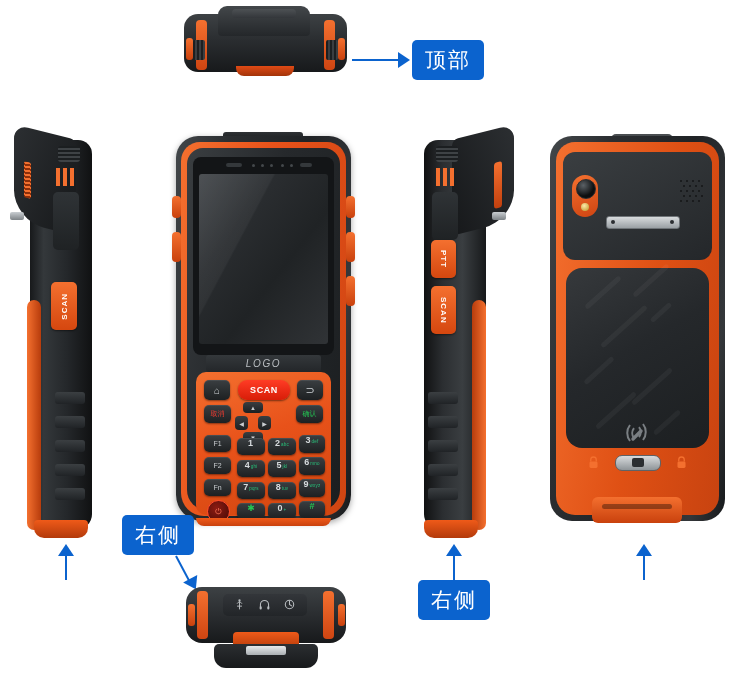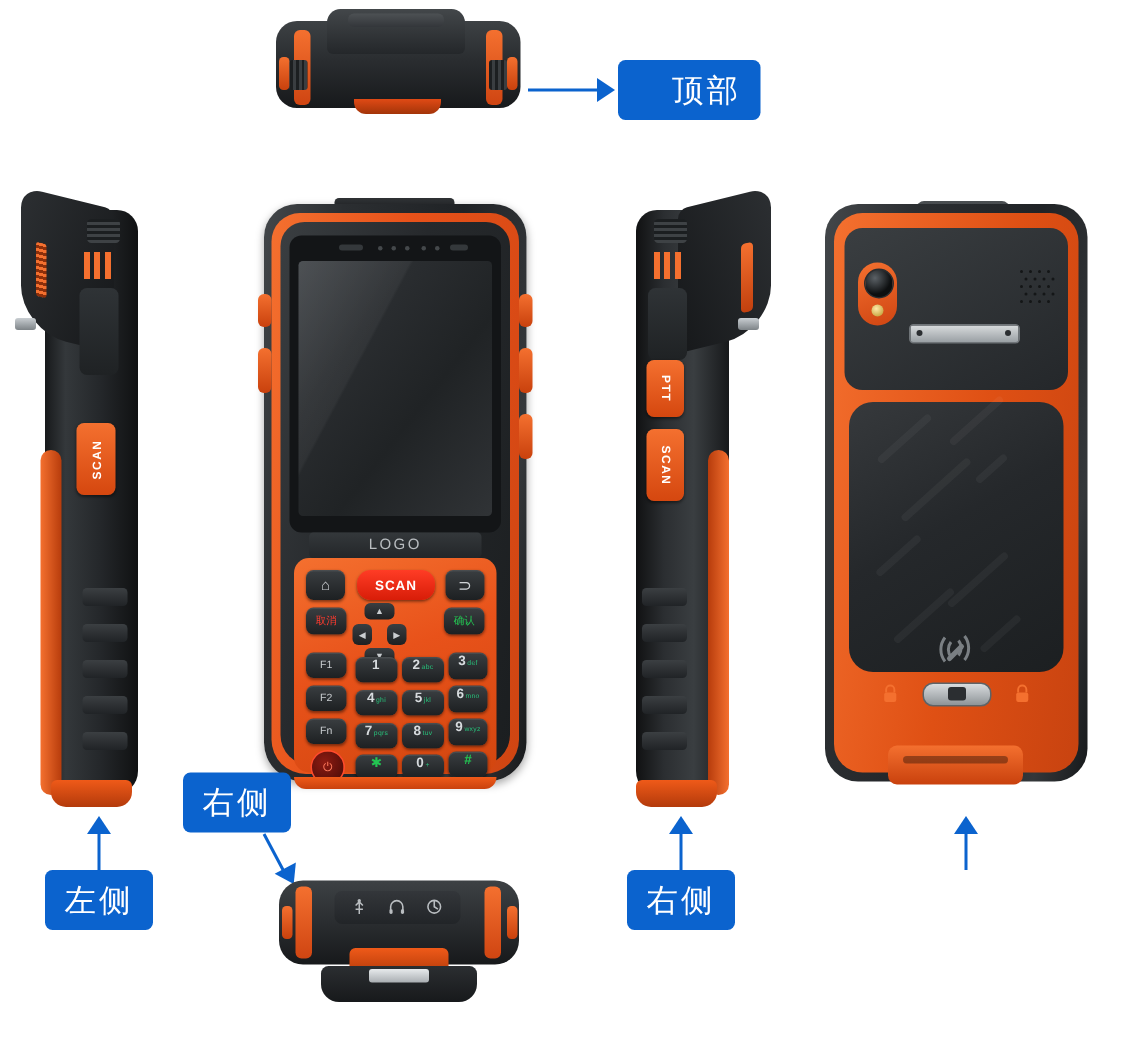--- a/index.html
+++ b/index.html
@@ -46,21 +46,21 @@
   .f-sensors{position:absolute;left:252px;top:164px;width:42px;height:3px;}
   .f-sensors i{position:absolute;top:0;width:3px;height:3px;border-radius:50%;
     background:#44484b;display:block;}
   .f-topnotch{position:absolute;left:223px;top:132px;width:80px;height:14px;
     background:linear-gradient(180deg,#2f3235,#1d2022);border-radius:3px 3px 0 0;}
 
   .f-logoband{position:absolute;left:206px;top:355px;width:115px;height:17px;
     background:linear-gradient(180deg,#34383b,#232629);border-radius:3px;}
   .f-logo{position:absolute;left:206px;top:355px;width:115px;height:17px;
     display:flex;align-items:center;justify-content:center;color:#b9bdc0;
-    font-size:10px;letter-spacing:1.6px;}
+    font-size:10px;letter-spacing:1.6px;font-style:italic;}
 
   .keypad{position:absolute;left:196px;top:372px;width:135px;height:143px;
     background:linear-gradient(160deg,#f4702f 0%,#e8521a 45%,#d2460f 100%);
     border-radius:10px;}
   .key{position:absolute;background:linear-gradient(180deg,#3a3e41,#1d2022);
     border-radius:5px;box-shadow:0 1px 0 rgba(255,255,255,.08) inset,0 1px 2px rgba(0,0,0,.45);
     display:flex;align-items:center;justify-content:center;color:#cfd3d6;}
   .key.num{flex-direction:row;align-items:baseline;justify-content:center;}
   .key .d{font-size:9px;color:#d7dbde;font-weight:bold;}
   .key .s{font-size:4.5px;color:#27c07a;margin-left:1px;letter-spacing:.2px;}
@@ -163,21 +163,21 @@
         background:repeating-linear-gradient(90deg,#1c1f21 0 2px,#3a3e41 2px 4px);border-radius:2px;"></div>
     <div class="blk" style="left:326px;top:40px;width:12px;height:20px;
         background:repeating-linear-gradient(90deg,#1c1f21 0 2px,#3a3e41 2px 4px);border-radius:2px;"></div>
     <div class="blk" style="left:236px;top:66px;width:58px;height:10px;
         background:linear-gradient(180deg,#e04a15,#a33409);border-radius:0 0 8px 8px;"></div>
   </div>
 
   <div class="conn" style="left:352px;top:59px;width:48px;height:2px;"></div>
   <div class="arrowhead" style="left:398px;top:52px;
        border-left:12px solid #0b63ce;border-top:8px solid transparent;border-bottom:8px solid transparent;"></div>
-  <div class="label" style="left:412px;top:40px;width:72px;height:40px;padding-left:23px;">
+  <div class="label" style="left:412px;top:40px;width:72px;height:40px;">
     <span>顶部</span>
   </div>
 
   <div>
     <div class="side-body" style="left:30px;top:140px;width:62px;height:390px;
         background:linear-gradient(90deg,#17191b 0%,#34383b 22%,#24272a 60%,#101112 100%);
         border-radius:14px 14px 16px 16px;"></div>
 
     <div class="blk" style="left:14px;top:132px;width:62px;height:96px;
         background:linear-gradient(110deg,#2c2f32,#16181a);
@@ -205,23 +205,20 @@
       <div class="ridge" style="left:0;top:72px;width:30px;height:12px;"></div>
       <div class="ridge" style="left:0;top:96px;width:30px;height:12px;"></div>
     </div>
     <div class="blk" style="left:34px;top:520px;width:54px;height:18px;
         background:linear-gradient(180deg,#ef5a19,#b33a0b);border-radius:4px 4px 10px 10px;"></div>
   </div>
 
   <div class="conn" style="left:65px;top:556px;width:2px;height:24px;"></div>
   <div class="arrowhead" style="left:58px;top:544px;
        border-bottom:12px solid #0b63ce;border-left:8px solid transparent;border-right:8px solid transparent;"></div>
-  <div class="label" style="left:30px;top:580px;width:72px;height:40px;">
-    <span>左侧</span>
-  </div>
 
   <div>
     <div class="f-topnotch"></div>
     <div class="f-shell"></div>
     <div class="f-orange"></div>
     <div class="f-inner"></div>
 
     <div class="blk" style="left:172px;top:196px;width:9px;height:22px;background:linear-gradient(180deg,#f4702f,#c9410d);border-radius:4px;"></div>
     <div class="blk" style="left:172px;top:232px;width:9px;height:30px;background:linear-gradient(180deg,#f4702f,#c9410d);border-radius:4px;"></div>
     <div class="blk" style="left:346px;top:196px;width:9px;height:22px;background:linear-gradient(180deg,#f4702f,#c9410d);border-radius:4px;"></div>

